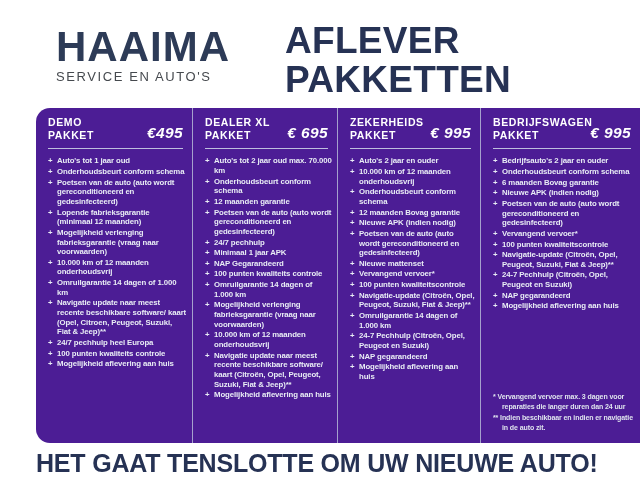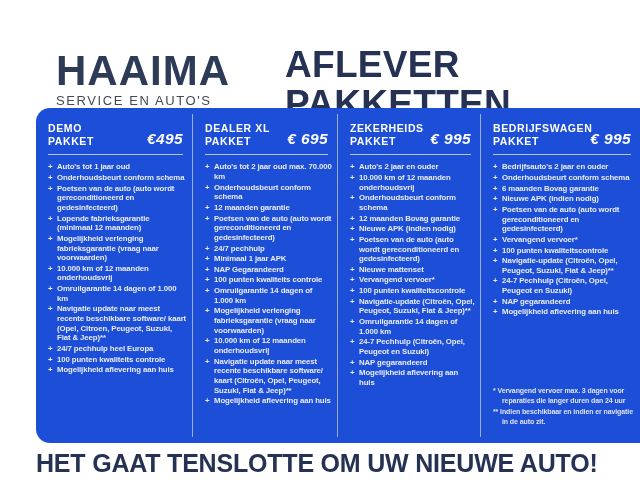--- a/index.html
+++ b/index.html
@@ -1,39 +1,39 @@
 <!DOCTYPE html>
 <html><head>
 <meta charset="utf-8">
 <style>
   html,body{margin:0;padding:0;}
   body{
     width:640px;height:480px;background:#ffffff;overflow:hidden;position:relative;
     font-family:"Liberation Sans","DejaVu Sans",sans-serif;
   }
   
-  .top{position:absolute;left:0;top:0;width:640px;height:108px;margin-top:24px;}
+  .top{position:absolute;left:0;top:0;width:640px;height:108px;}
   .logo{position:absolute;left:56px;top:26px;}
   .logo-name{
     font-size:42px;font-weight:bold;color:#2d3b57;letter-spacing:1px;line-height:1;
   }
   .logo-tagline{
     font-size:13px;color:#45494e;letter-spacing:1.6px;margin-top:1px;font-weight:400;
   }
   .title{
     position:absolute;left:285px;top:22px;margin:0;
     font-size:37px;font-weight:bold;color:#263254;line-height:1.05;letter-spacing:.3px;
   }
   .title span{display:block;}
   
   .panel{
     position:absolute;left:36px;top:108px;width:604px;height:335px;
-    background:#1d4ed8;border-radius:14px 0 0 14px;
+    background:#4c1d95;border-radius:14px 0 0 14px;
     display:grid;grid-template-columns:156px 145px 143px 160px;
-    padding:6px 0;box-sizing:border-box;
+    padding:0 0;box-sizing:border-box;
   }
   .col{
     padding:8px 5px 4px 12px;box-sizing:border-box;
     display:flex;flex-direction:column;min-width:0;
   }
   .col + .col{border-left:1px solid rgba(195,205,224,.75);}
   .pkg-head{display:flex;justify-content:space-between;align-items:flex-end;}
   .pkg-name{flex:1;min-width:0;}
   .pkg-name div{
     font-size:10.5px;font-weight:bold;color:#ffffff;letter-spacing:.6px;

